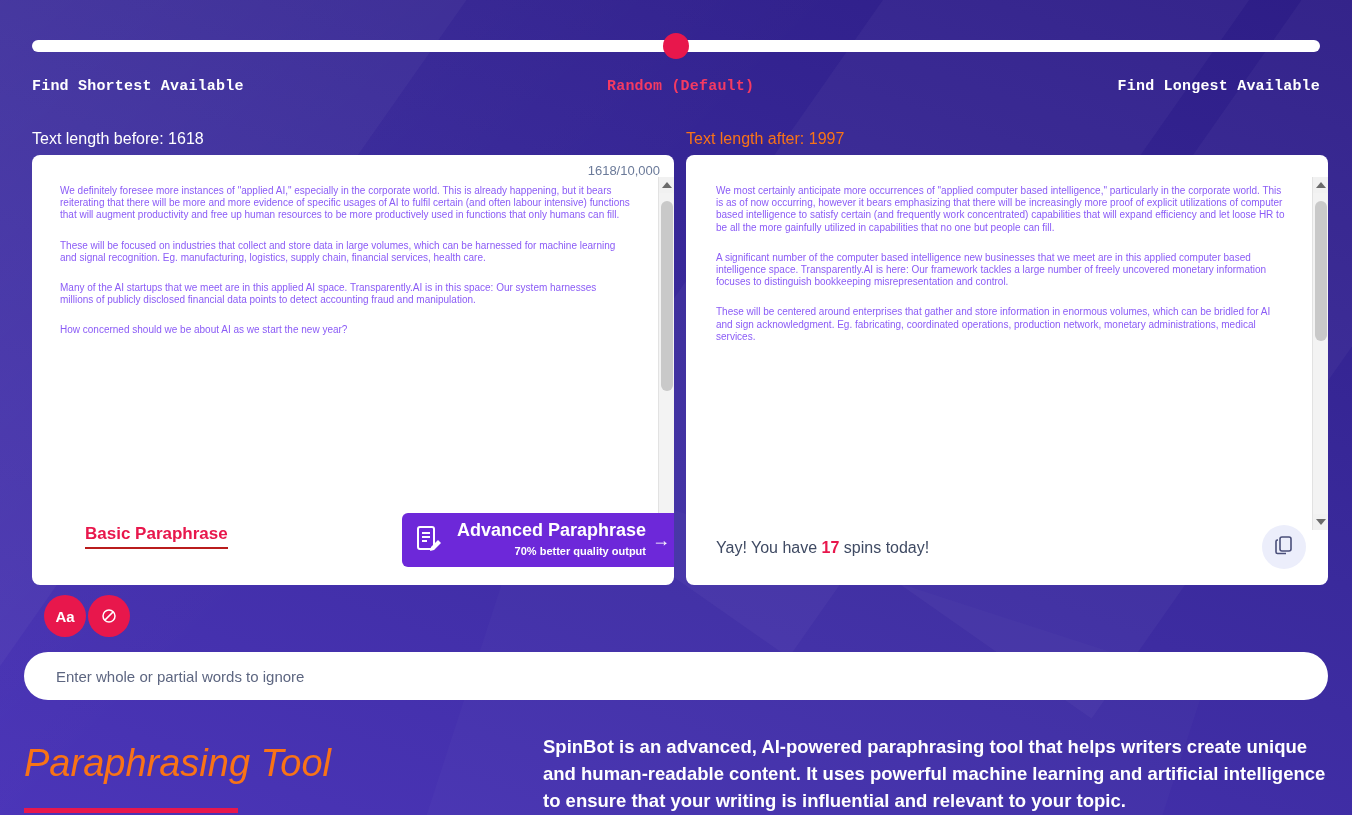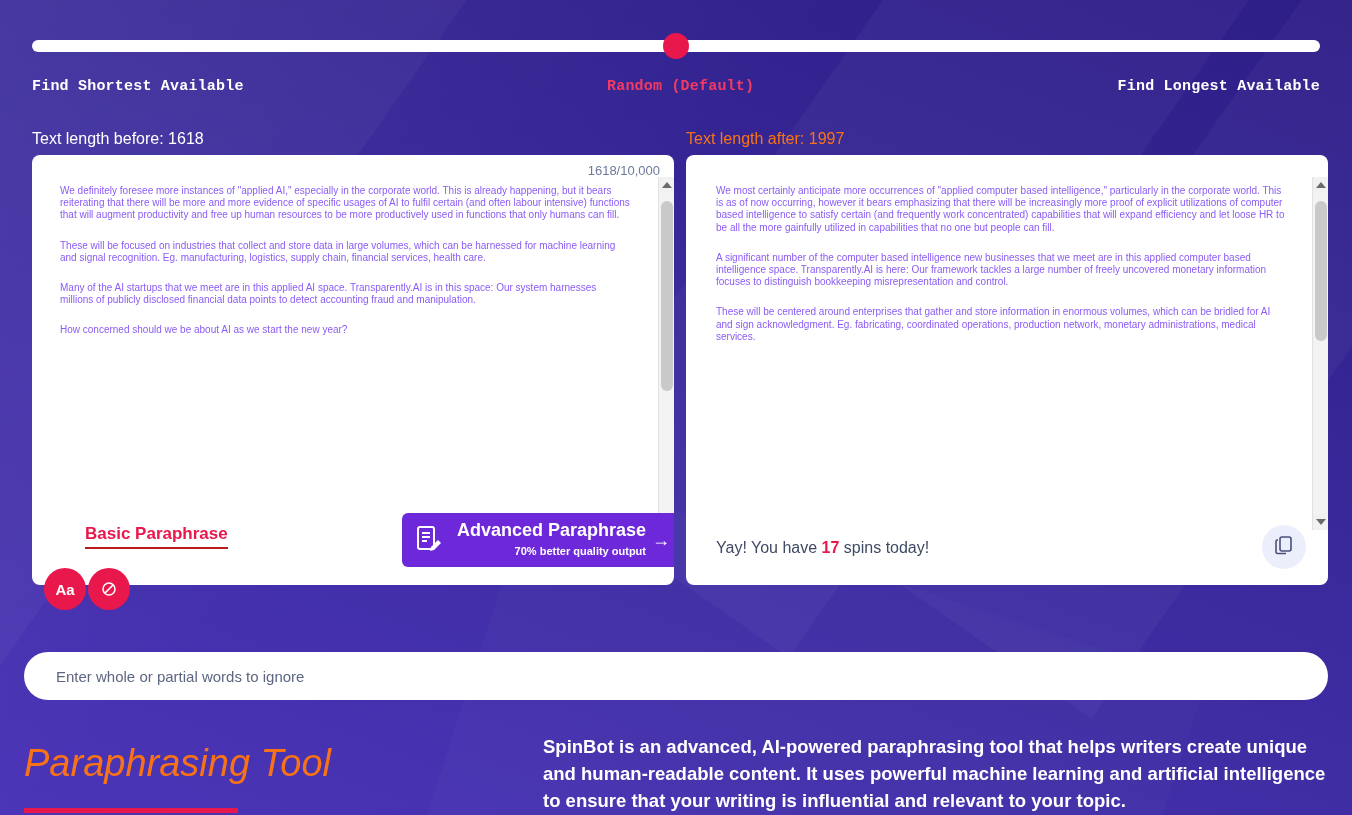--- a/index.html
+++ b/index.html
@@ -185,21 +185,21 @@
   .copy-btn {
     position: absolute; right: 22px; bottom: 16px;
     width: 44px; height: 44px; border-radius: 50%;
     background: #eceefb;
     display: flex; align-items: center; justify-content: center;
     cursor: pointer;
   }
 
   
   .round-row {
-    position: absolute; left: 44px; top: 568px;
+    position: absolute; left: 44px; top: 595px;
     display: flex; gap: 2px;
   }
   .round-btn {
     width: 42px; height: 42px; border-radius: 50%;
     background: #e8174c; color: #fff;
     display: flex; align-items: center; justify-content: center;
     font-size: 15px; font-weight: bold;
     cursor: pointer;
   }
 

